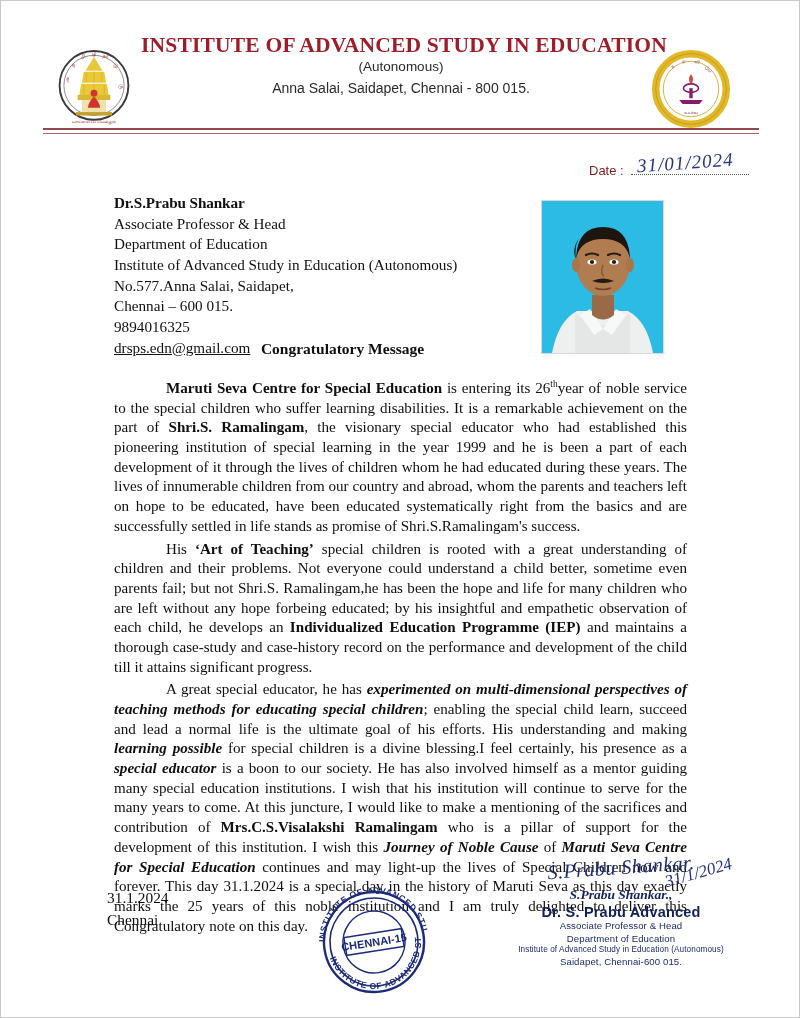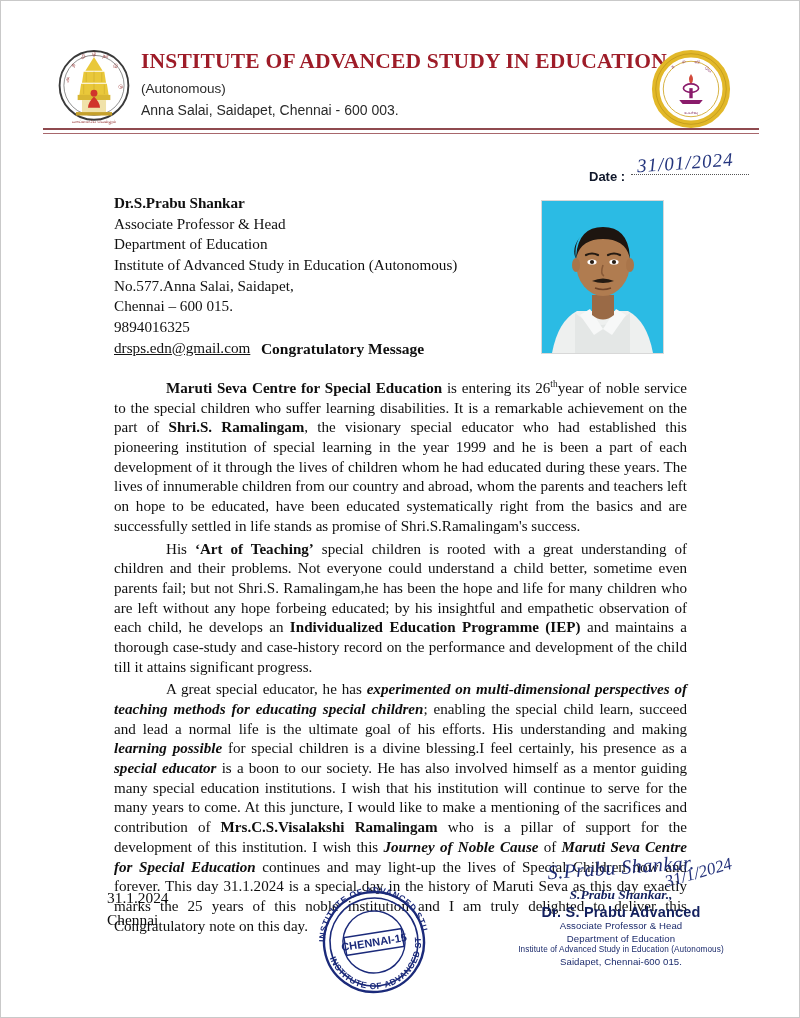--- a/index.html
+++ b/index.html
@@ -23,38 +23,38 @@
   
   .letterhead {
     position: absolute;
     left: 0; top: 0;
     width: 800px;
     height: 140px;
   }
   .lh-center {
     position: absolute;
     left: 140px;
-    top: 48px;
+    top: 32px;
     width: 520px;
-    text-align: left;
+    text-align: center;
   }
   .lh-title {
     font-family: "Liberation Serif", serif;
     font-weight: bold;
     font-size: 21.5px;
     letter-spacing: 0.2px;
     color: #9e1c28;
     line-height: 1.12;
     white-space: nowrap;
   }
   .lh-sub {
     font-family: "Liberation Sans", sans-serif;
     font-size: 13.5px;
     color: #2a2a2a;
-    margin-top: 7px;
+    margin-top: 1px;
     line-height: 1.35;
   }
   .lh-sub2 {
     font-family: "Liberation Sans", sans-serif;
     font-size: 13.5px;
     color: #2a2a2a;
     line-height: 1.35;
   }
   .lh-addr {
     font-family: "Liberation Sans", sans-serif;
@@ -96,25 +96,25 @@
 
   
   .date-row {
     position: absolute;
     left: 588px; top: 155px;
     width: 170px;
     height: 26px;
   }
   .date-label {
     position: absolute;
-    left: 0; top: 13px;
+    left: 0; top: 7px;
     font-family: "Liberation Sans", sans-serif;
     font-size: 13px;
-    font-weight: bold;
-    color: #0f172a;
+    font-weight: normal;
+    color: #7f1d1d;
   }
   .date-dots {
     position: absolute;
     left: 42px; top: 18px;
     width: 118px;
     border-bottom: 1px dotted #555;
   }
   .date-hand {
     position: absolute;
     left: 48px; top: -4px;
@@ -289,21 +289,21 @@
         <text x="72" y="24" transform="rotate(40 72 24)">டு</text>
         <text x="20" y="44" transform="rotate(-80 20 44)">அ</text>
         <text x="80" y="46" transform="rotate(80 80 46)">ரு</text>
       </g>
       <text x="50" y="91" text-anchor="middle" font-size="5" fill="#8a1b1b" font-family="Liberation Sans, sans-serif">வாய்மையே வெல்லும்</text>
     </svg>
 
     <div class="lh-center">
       <div class="lh-title">INSTITUTE OF ADVANCED STUDY IN EDUCATION</div>
       <div class="lh-sub">(Autonomous)</div>
-      <div class="lh-addr">Anna Salai, Saidapet, Chennai - 600 003.</div>
+      <div class="lh-addr">Anna Salai, Saidapet, Chennai - 800 015.</div>
     </div>
 
     <svg class="emblem-right" viewBox="0 0 100 100">
       <circle cx="50" cy="50" r="42" fill="none" stroke="#e2b828" stroke-width="9"></circle>
       <circle cx="50" cy="50" r="42" fill="none" stroke="#b8901a" stroke-width="0.8"></circle>
       <circle cx="50" cy="50" r="33" fill="#ffffff" stroke="#cfa522" stroke-width="1"></circle>
       <path d="M50 32 q-5 7 0 12 q5 -5 0 -12z" fill="#d24a3c"></path>
       <ellipse cx="50" cy="49" rx="9" ry="5" fill="none" stroke="#8a1b6b" stroke-width="2"></ellipse>
       <rect x="48" y="49" width="4" height="12" fill="#8a1b6b"></rect>
       <path d="M36 63 h28 l-4 5 h-20z" fill="#8a1b6b"></path>

